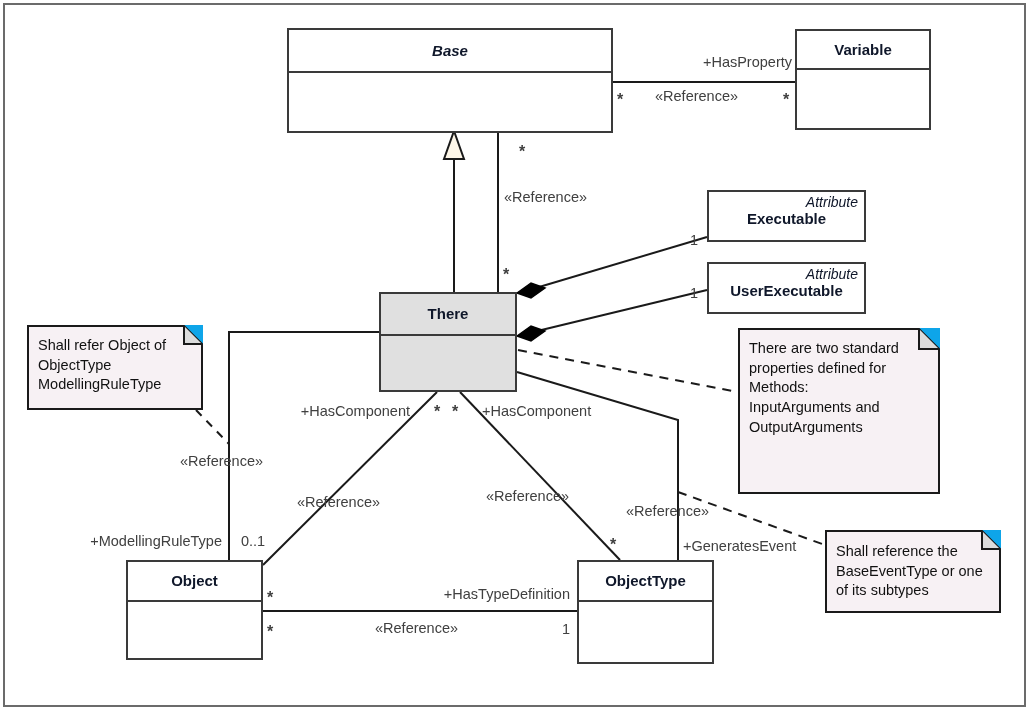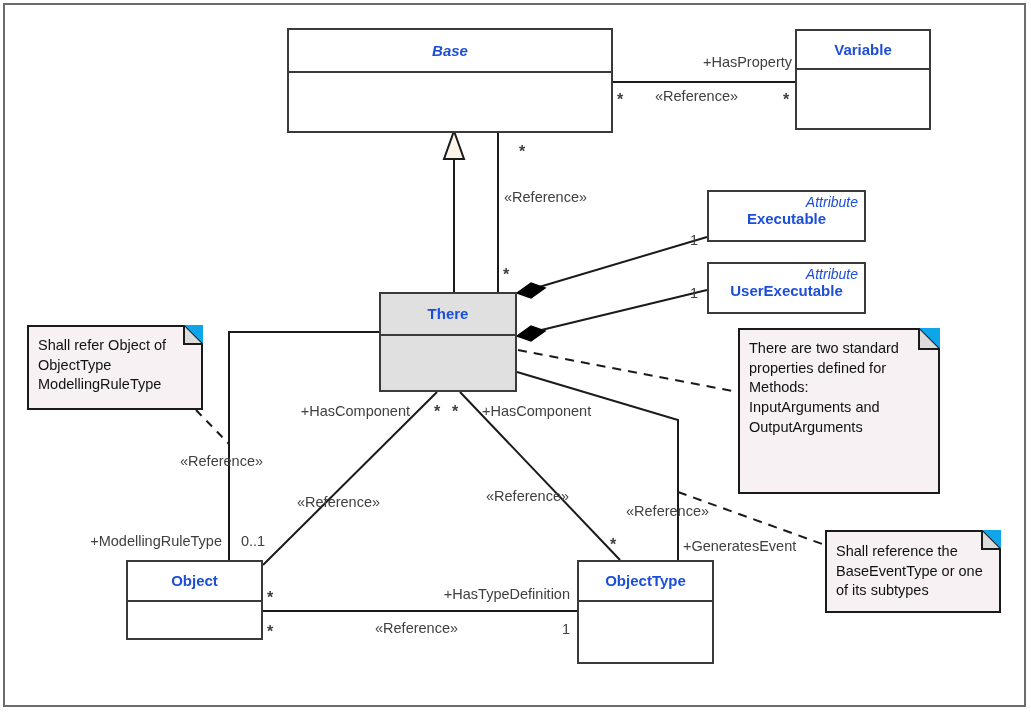--- a/index.html
+++ b/index.html
@@ -42,21 +42,21 @@
     border: 2px solid #3a3a3a;
     background: #ffffff;
     z-index: 5;
   }
   .cls .hdr {
     box-sizing: border-box;
     border-bottom: 2px solid #3a3a3a;
     text-align: center;
     font-weight: bold;
     font-size: 15px;
-    color: #1d4ed8;
+    color: #0f172a;
     display: flex;
     flex-direction: column;
     justify-content: center;
   }
   .cls .body {
     box-sizing: border-box;
   }
   .cls .stereo {
     display: block;
     text-align: right;
@@ -178,21 +178,21 @@
     </div>
   </div>
 
   <div class="cls shaded" style="left:379px; top:292px; width:138px; height:100px;">
     <div class="hdr" style="height:42px;">
       <span class="nm">There</span>
     </div>
     <div class="body" style="height:54px;"></div>
   </div>
 
-  <div class="cls" style="left:126px; top:560px; width:137px; height:80px;">
+  <div class="cls" style="left:126px; top:560px; width:137px; height:100px;">
     <div class="hdr" style="height:40px;">
       <span class="nm">Object</span>
     </div>
     <div class="body" style="height:56px;"></div>
   </div>
 
   <div class="cls" style="left:577px; top:560px; width:137px; height:104px;">
     <div class="hdr" style="height:40px;">
       <span class="nm">ObjectType</span>
     </div>

